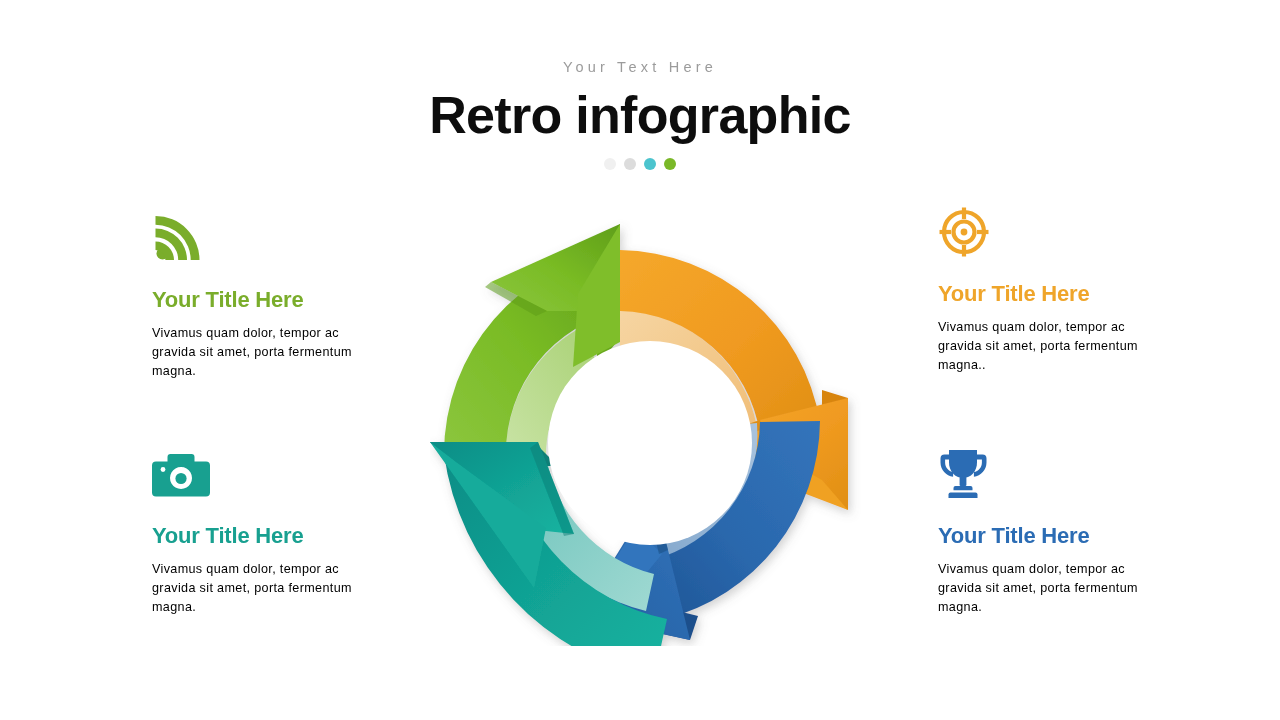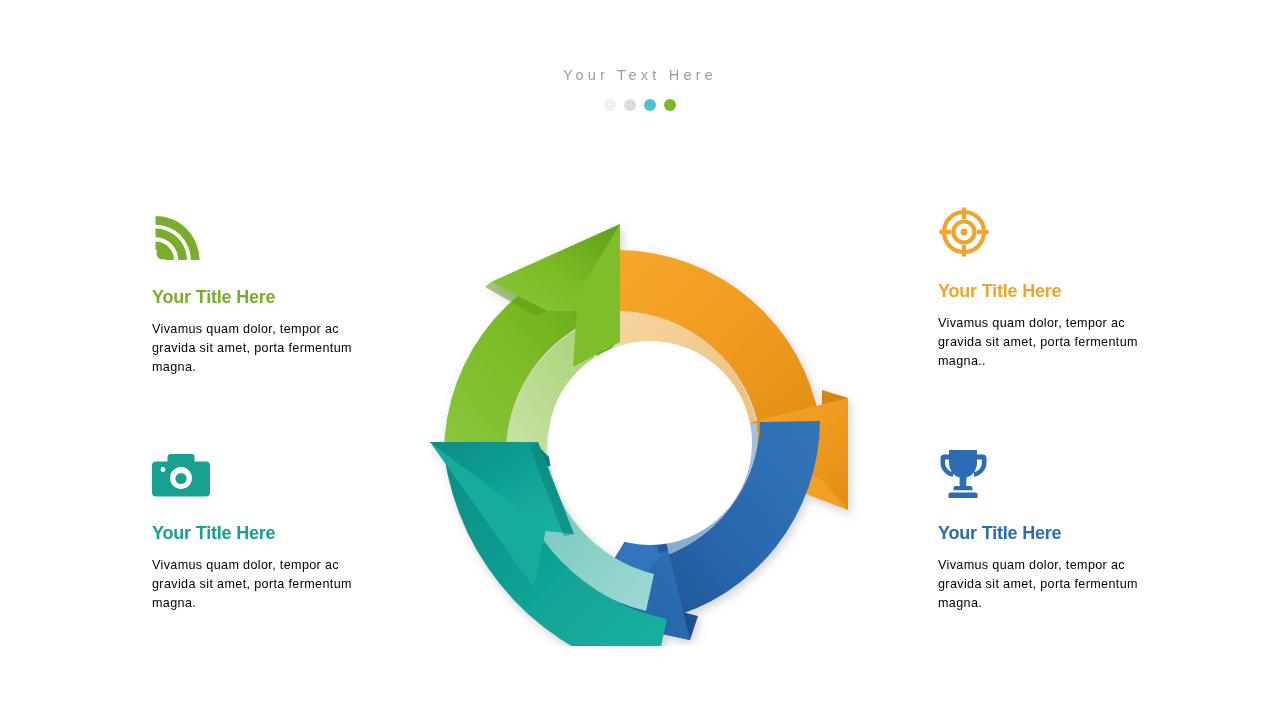--- a/index.html
+++ b/index.html
@@ -5,21 +5,21 @@
   * { margin:0; padding:0; box-sizing:border-box; }
   html, body {
     width:1280px; height:720px;
     background:#ffffff;
     font-family:"Liberation Sans", sans-serif;
     overflow:hidden;
   }
   .slide { position:relative; width:1280px; height:720px; background:#fff; }
 
   
-  .header { position:absolute; top:8px; left:0; width:1280px; text-align:center; }
+  .header { position:absolute; top:0; left:0; width:1280px; text-align:center; }
   .eyebrow {
     margin-top:60px;
     font-size:14.5px;
     letter-spacing:4.2px;
     color:#9b9b9b;
     font-weight:400;
     line-height:1;
   }
   .maintitle {
     margin-top:13px;
@@ -35,21 +35,21 @@
   }
   .dot { width:12px; height:12px; border-radius:50%; display:block; }
 
   
   .block { position:absolute; width:230px; }
   .block.left  { left:152px; text-align:left; }
   .block.right { left:938px; text-align:left; }
   .block .icon { height:52px; display:flex; align-items:flex-end; }
   .block .btitle {
     margin-top:24px;
-    font-size:18px;
+    font-size:22px;
     font-weight:700;
     line-height:1.1;
     letter-spacing:-0.2px;
   }
   .block .bbody {
     margin-top:12px;
     font-size:12.6px;
     line-height:1.52;
     color:#000000;
     letter-spacing:0.35px;
@@ -65,20 +65,21 @@
   .wheel { position:absolute; left:430px; top:198px; width:440px; height:448px; }
   .wheel svg { display:block; width:440px; height:448px; }
 </style>
 </head>
 <body>
 
 <div class="slide">
 
   <div class="header">
     <div class="eyebrow">Your Text Here</div>
+    <div class="maintitle">Retro infographic</div>
     <div class="dots">
       <span class="dot" id="d0" style="background: rgb(240, 240, 240);"></span>
       <span class="dot" id="d1" style="background: rgb(220, 220, 220);"></span>
       <span class="dot" id="d2" style="background: rgb(76, 196, 206);"></span>
       <span class="dot" id="d3" style="background: rgb(122, 184, 40);"></span>
     </div>
   </div>
 
   <div class="block left" id="block-tl">
     <div class="icon">

